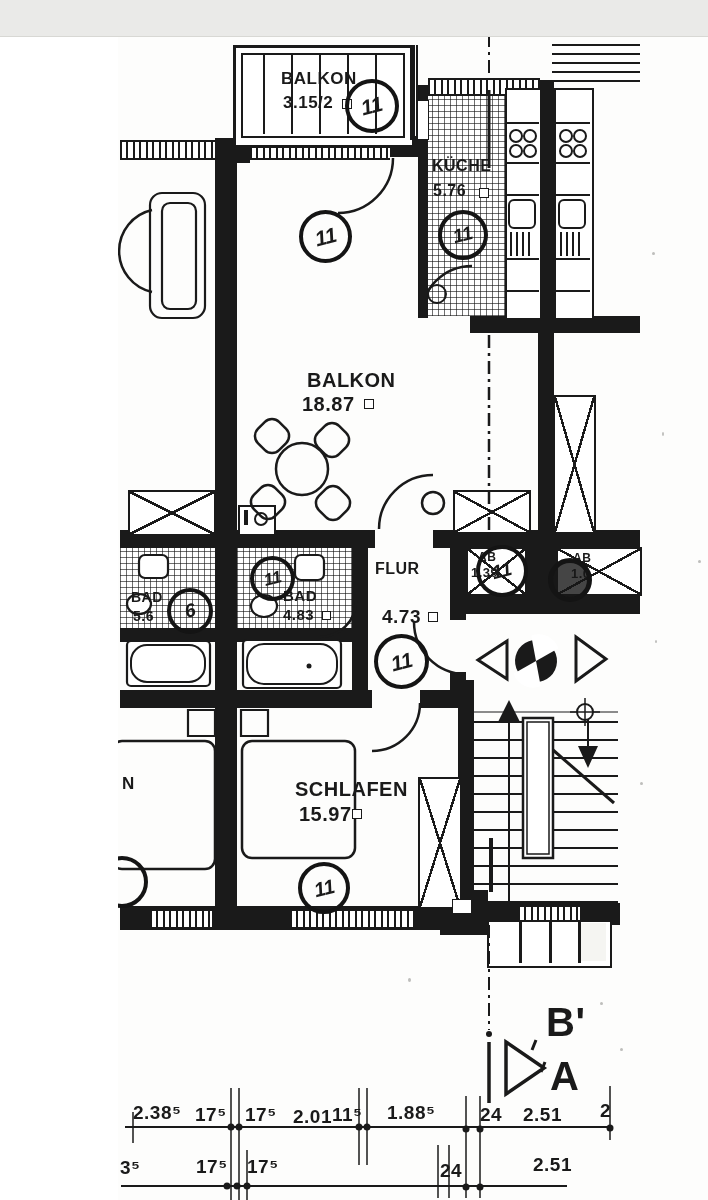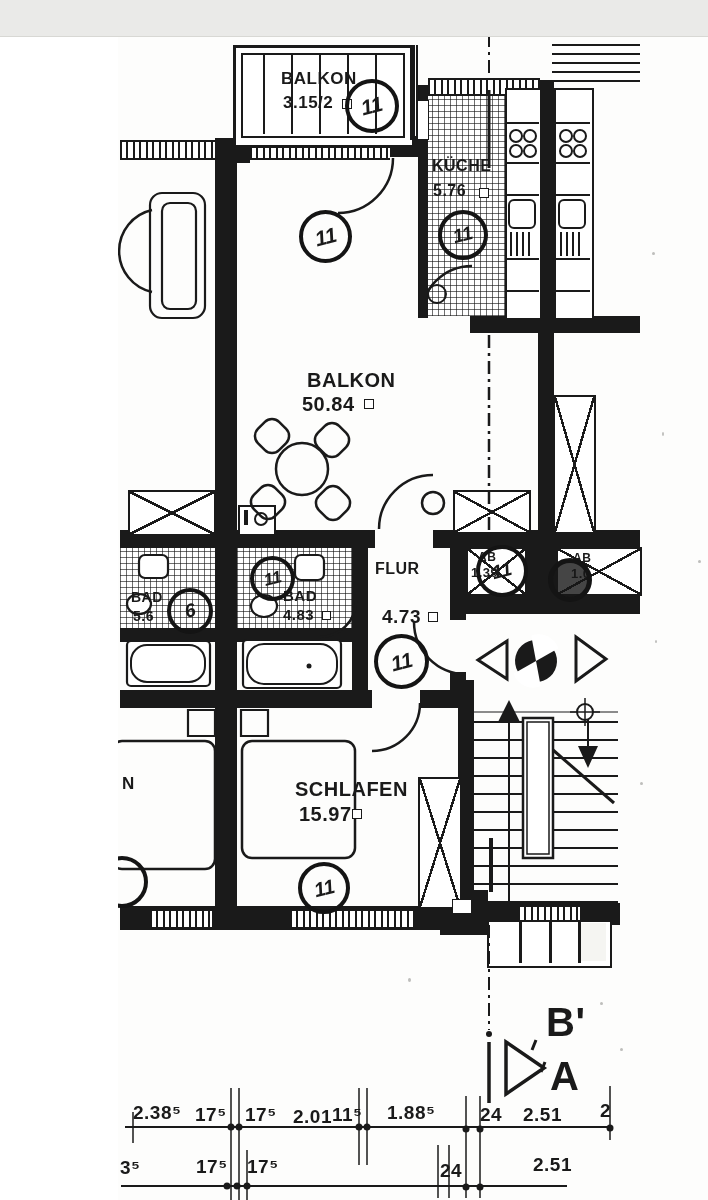--- a/index.html
+++ b/index.html
@@ -240,21 +240,21 @@
 
   <div class="lbl" style="left:281px;top:70px;font-size:17px;">BALKON</div>
   <div class="lbl" style="left:283px;top:94px;font-size:17px;">3.15/2</div>
   <div class="sq" style="left:342px;top:99px;"></div>
 
   <div class="lbl" style="left:432px;top:158px;font-size:16px;">KÜCHE</div>
   <div class="lbl" style="left:433px;top:183px;font-size:16px;">5.76</div>
   <div class="sq" style="left:479px;top:188px;"></div>
 
   <div class="lbl" style="left:307px;top:370px;font-size:20px;">BALKON</div>
-  <div class="lbl" style="left:302px;top:394px;font-size:20px;">50.84</div>
+  <div class="lbl" style="left:302px;top:394px;font-size:20px;">18.87</div>
   <div class="sq" style="left:364px;top:399px;"></div>
 
   <div class="lbl" style="left:375px;top:561px;font-size:16px;">FLUR</div>
   <div class="lbl" style="left:382px;top:607px;font-size:19px;text-align:right;">4.73</div>
   <div class="sq" style="left:428px;top:612px;"></div>
 
   <div class="lbl" style="left:283px;top:588px;font-size:15px;">BAD</div>
   <div class="lbl" style="left:283px;top:607px;font-size:15px;">4.83</div>
   <div class="sq" style="left:322px;top:611px;width:7px;height:7px;"></div>
 

